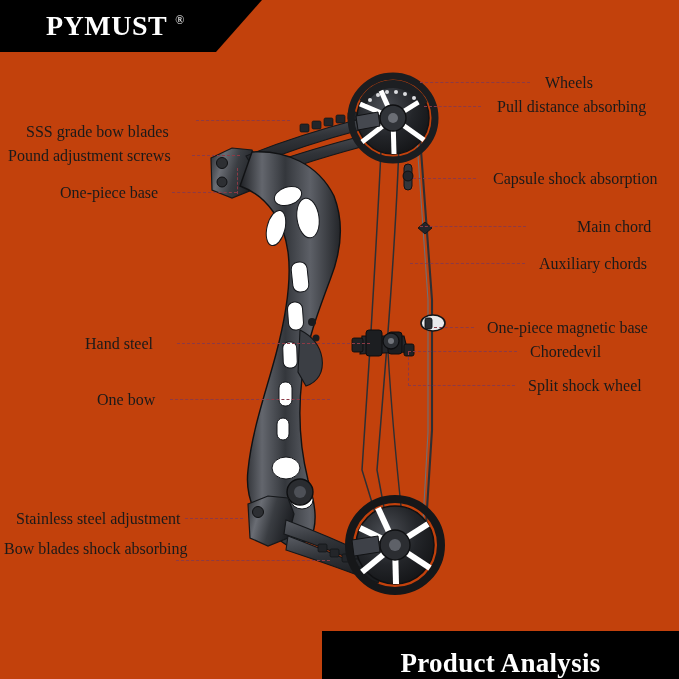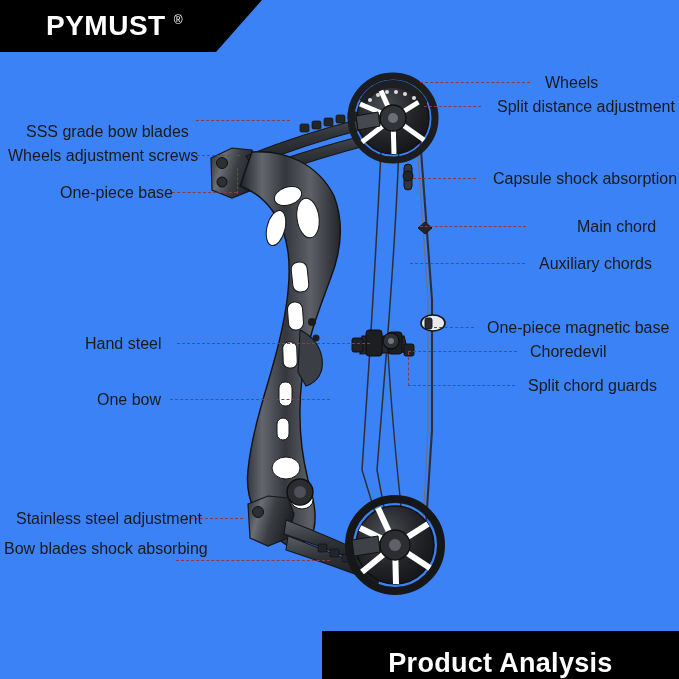--- a/index.html
+++ b/index.html
@@ -7,22 +7,23 @@
     padding: 0;
     background: #ffffff;
   }
   body {
     font-family: "Liberation Sans", sans-serif;
   }
   #page {
     position: relative;
     width: 679px;
     height: 679px;
-    background: #3b82f6;
+    background: #c2410c;
     overflow: hidden;
+    font-family: Liberation Serif, serif;
   }
 
   
   #header-banner {
     position: absolute;
     left: 0;
     top: 0;
     width: 262px;
     height: 52px;
     background: #000000;
@@ -293,47 +294,47 @@
 
       <rect x="352" y="338" width="11" height="14" rx="2" fill="#202225" stroke="#0c0d0f" stroke-width="0.9"></rect>
       <rect x="404" y="344" width="10" height="12" rx="2" fill="#202225" stroke="#0c0d0f" stroke-width="0.9"></rect>
     </g>
   </svg>
 
   <div id="callout-layer">
       <div class="leader" style="left: 196px; top: 120px; width: 94px;"></div>
       <div class="label left-side" style="left: 26px; top: 113px; margin-top: 11px;">SSS grade bow blades</div>
       <div class="leader" style="left: 192px; top: 155px; width: 48px;"></div>
-      <div class="label left-side" style="left: 8px; top: 148px;">Wheels adjustment screws</div>
+      <div class="label left-side" style="left: 8px; top: 148px;">Pound adjustment screws</div>
       <div class="leader" style="left: 172px; top: 192px; width: 65px;"></div>
       <div class="label left-side" style="left: 60px; top: 185px;">One-piece base</div>
       <div class="leader" style="left: 177px; top: 343px; width: 193px;"></div>
       <div class="label left-side" style="left: 85px; top: 336px;">Hand steel</div>
       <div class="leader" style="left: 170px; top: 399px; width: 160px;"></div>
       <div class="label left-side" style="left: 97px; top: 392px;">One bow</div>
       <div class="leader" style="left: 185px; top: 518px; width: 58px;"></div>
       <div class="label left-side" style="left: 16px; top: 511px;">Stainless steel adjustment</div>
       <div class="leader" style="left: 176px; top: 560px; width: 154px;"></div>
       <div class="label left-side" style="left: 4px; top: 541px;">Bow blades shock absorbing</div>
       <div class="leader" style="left: 420px; top: 82px; width: 110px;"></div>
       <div class="label right-side" style="left: 545px; top: 75px;">Wheels</div>
       <div class="leader" style="left: 424px; top: 106px; width: 57px;"></div>
-      <div class="label right-side" style="left: 497px; top: 99px;">Split distance adjustment</div>
+      <div class="label right-side" style="left: 497px; top: 99px;">Pull distance absorbing</div>
       <div class="leader" style="left: 413px; top: 178px; width: 63px;"></div>
       <div class="label right-side" style="left: 493px; top: 171px;">Capsule shock absorption</div>
       <div class="leader" style="left: 420px; top: 226px; width: 106px;"></div>
       <div class="label right-side" style="left: 540px; top: 219px; margin-left: 37px;">Main chord</div>
       <div class="leader" style="left: 410px; top: 263px; width: 115px;"></div>
       <div class="label right-side" style="left: 539px; top: 256px;">Auxiliary chords</div>
       <div class="leader" style="left: 434px; top: 327px; width: 40px;"></div>
       <div class="label right-side" style="left: 487px; top: 320px;">One-piece magnetic base</div>
       <div class="leader" style="left: 408px; top: 351px; width: 109px;"></div>
       <div class="label right-side" style="left: 530px; top: 344px;">Choredevil</div>
       <div class="leader" style="left: 408px; top: 385px; width: 107px;"></div>
-      <div class="label right-side" style="left: 528px; top: 378px;">Split chord guards</div>
+      <div class="label right-side" style="left: 528px; top: 378px;">Split shock wheel</div>
       <div class="leader-v" style="left: 237px; top: 168px; height: 26px;"></div>
       <div class="leader-v" style="left: 408px; top: 352px; height: 34px;"></div>
     </div>
 
   <div id="footer-banner">
     <span id="footer-title">Product Analysis</span>
   </div>
 
 </div>
 

